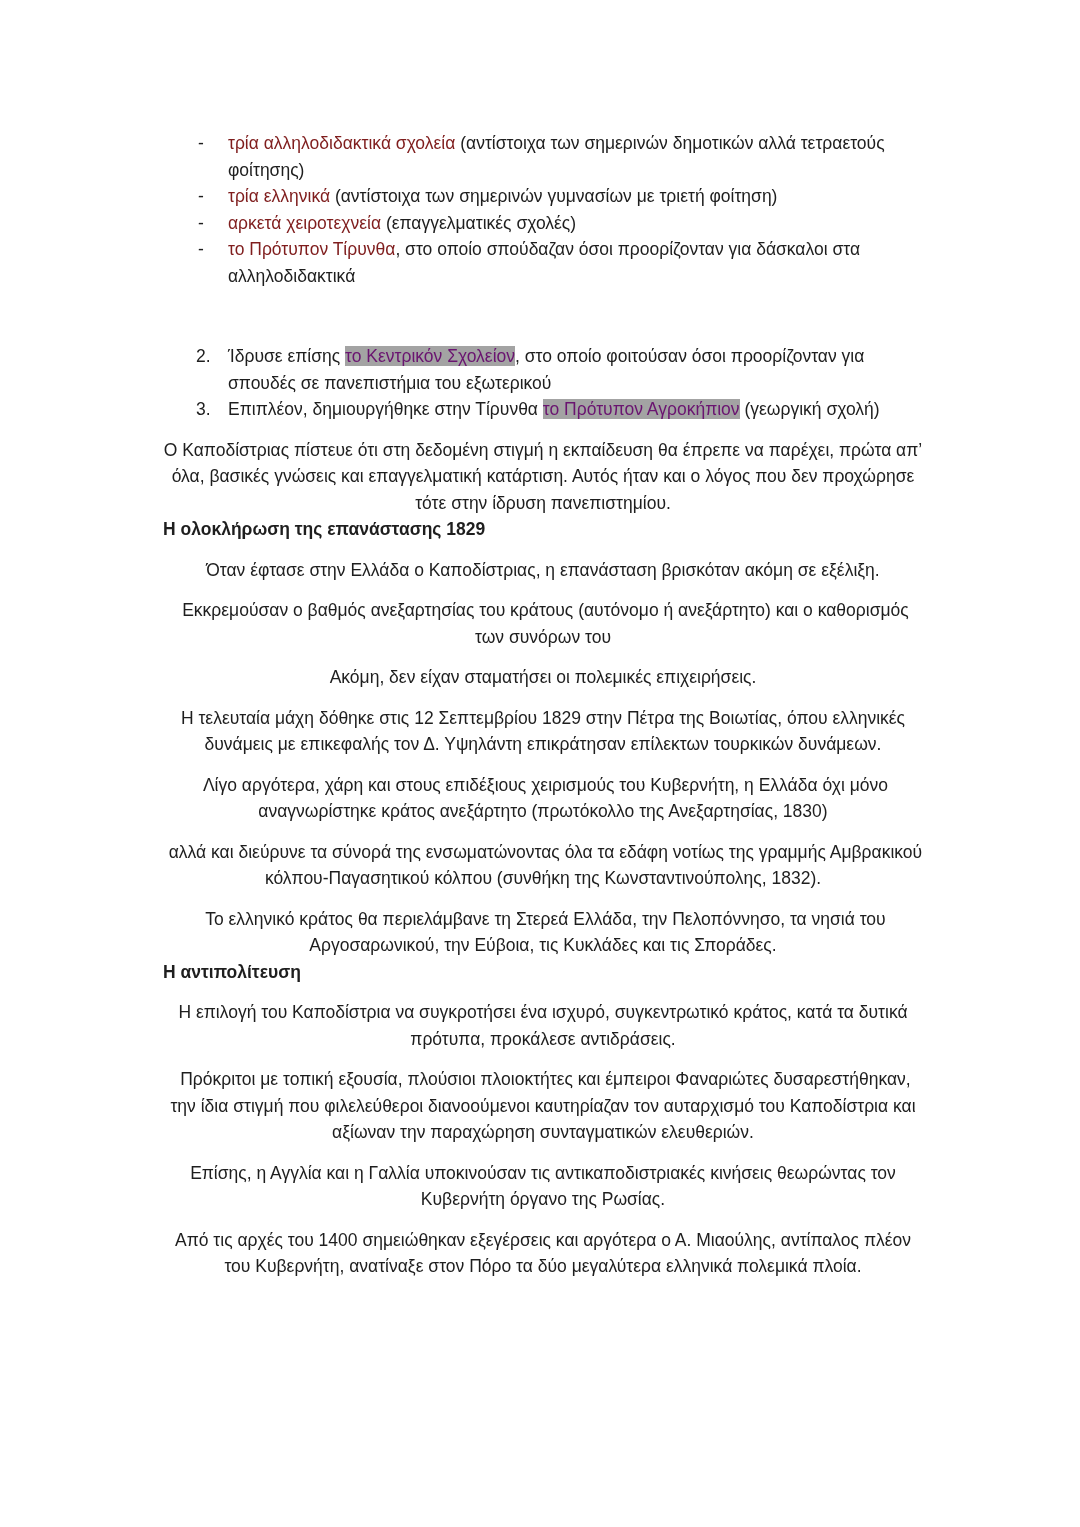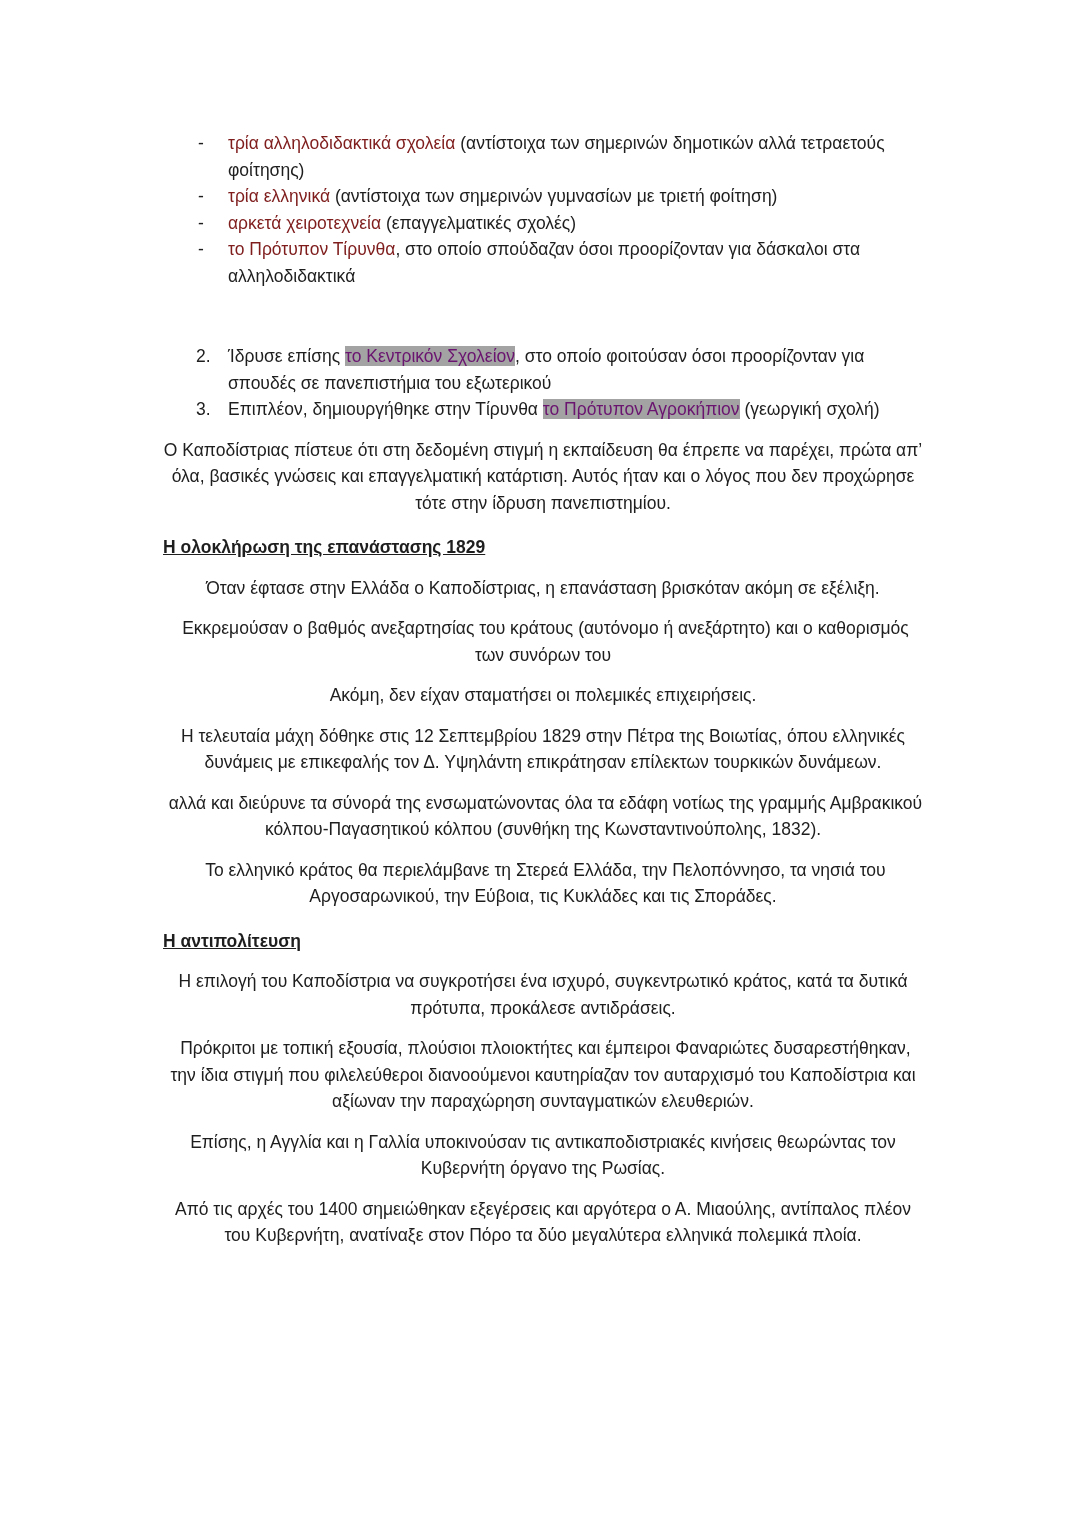--- a/index.html
+++ b/index.html
@@ -56,22 +56,21 @@
   .hl {
     background: #a3a3a3;
     color: #6a1470;
   }
   p {
     margin: 0;
   }
   .para { margin-top: 14px; text-align: center; }
   .heading {
     font-weight: bold;
-    margin-top: 18px;
-    text-decoration: underline;
+    margin-top: 0;
   }
 </style>
 </head>
 <body>
 
 <div class="page">
 
   <ul class="bullets">
     <li>
       <span class="dash">-</span>
@@ -101,20 +100,21 @@
       <span>Επιπλέον, δημιουργήθηκε στην Τίρυνθα </span><span class="hl">το Πρότυπον Αγροκήπιον</span><span> (γεωργική σχολή)</span>
     </li>
   </ol>
 
   <p class="para">Ο Καποδίστριας πίστευε ότι στη δεδομένη στιγμή η εκπαίδευση θα έπρεπε να παρέχει, πρώτα απ’ όλα, βασικές γνώσεις και επαγγελματική κατάρτιση. Αυτός ήταν και ο λόγος που δεν προχώρησε τότε στην ίδρυση πανεπιστημίου.</p>
   <p class="heading">Η ολοκλήρωση της επανάστασης 1829</p>
   <p class="para">Όταν έφτασε στην Ελλάδα ο Καποδίστριας, η επανάσταση βρισκόταν ακόμη σε εξέλιξη.</p>
   <p class="para" style="white-space:pre-wrap"> Εκκρεμούσαν ο βαθμός ανεξαρτησίας του κράτους (αυτόνομο ή ανεξάρτητο) και ο καθορισμός των συνόρων του</p>
   <p class="para">Ακόμη, δεν είχαν σταματήσει οι πολεμικές επιχειρήσεις.</p>
   <p class="para">Η τελευταία μάχη δόθηκε στις 12 Σεπτεμβρίου 1829 στην Πέτρα της Βοιωτίας, όπου ελληνικές δυνάμεις με επικεφαλής τον Δ. Υψηλάντη επικράτησαν επίλεκτων τουρκικών δυνάμεων.</p>
+  <p class="para" style="white-space:pre-wrap"> Λίγο αργότερα, χάρη και στους επιδέξιους χειρισμούς του Κυβερνήτη, η Ελλάδα όχι μόνο αναγνωρίστηκε κράτος ανεξάρτητο (πρωτόκολλο της Ανεξαρτησίας, 1830)</p>
   <p class="para" style="white-space:pre-wrap"> αλλά και διεύρυνε τα σύνορά της ενσωματώνοντας όλα τα εδάφη νοτίως της γραμμής Αμβρακικού κόλπου-Παγασητικού κόλπου (συνθήκη της Κωνσταντινούπολης, 1832).</p>
   <p class="para" style="white-space:pre-wrap"> Το ελληνικό κράτος θα περιελάμβανε τη Στερεά Ελλάδα, την Πελοπόννησο, τα νησιά του Αργοσαρωνικού, την Εύβοια, τις Κυκλάδες και τις Σποράδες.</p>
   <p class="heading">Η αντιπολίτευση</p>
   <p class="para">Η επιλογή του Καποδίστρια να συγκροτήσει ένα ισχυρό, συγκεντρωτικό κράτος, κατά τα δυτικά πρότυπα, προκάλεσε αντιδράσεις.</p>
   <p class="para" style="white-space:pre-wrap"> Πρόκριτοι με τοπική εξουσία, πλούσιοι πλοιοκτήτες και έμπειροι Φαναριώτες δυσαρεστήθηκαν, την ίδια στιγμή που φιλελεύθεροι διανοούμενοι καυτηρίαζαν τον αυταρχισμό του Καποδίστρια και αξίωναν την παραχώρηση συνταγματικών ελευθεριών.</p>
   <p class="para">Επίσης, η Αγγλία και η Γαλλία υποκινούσαν τις αντικαποδιστριακές κινήσεις θεωρώντας τον Κυβερνήτη όργανο της Ρωσίας.</p>
   <p class="para">Από τις αρχές του 1400 σημειώθηκαν εξεγέρσεις και αργότερα ο Α. Μιαούλης, αντίπαλος πλέον του Κυβερνήτη, ανατίναξε στον Πόρο τα δύο μεγαλύτερα ελληνικά πολεμικά πλοία.</p>
 
 </div>
 

